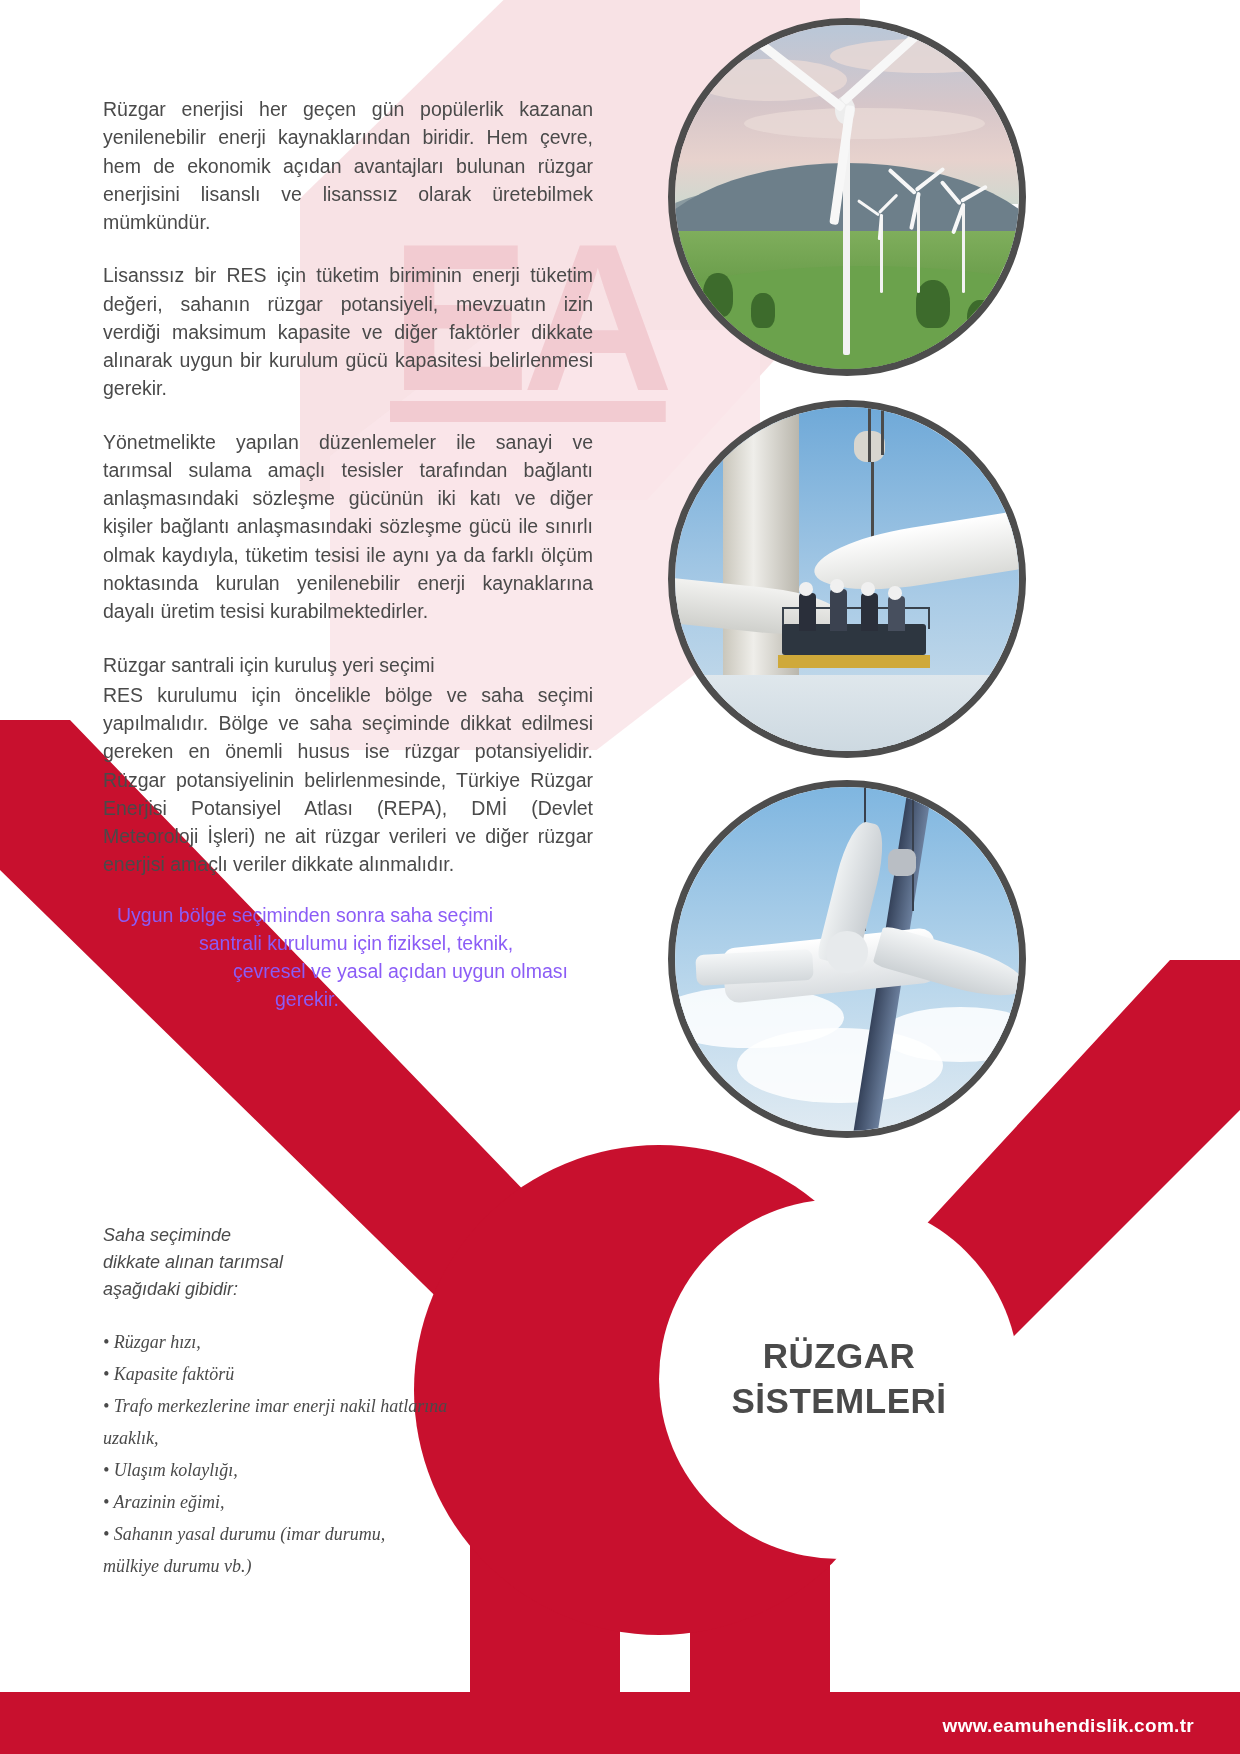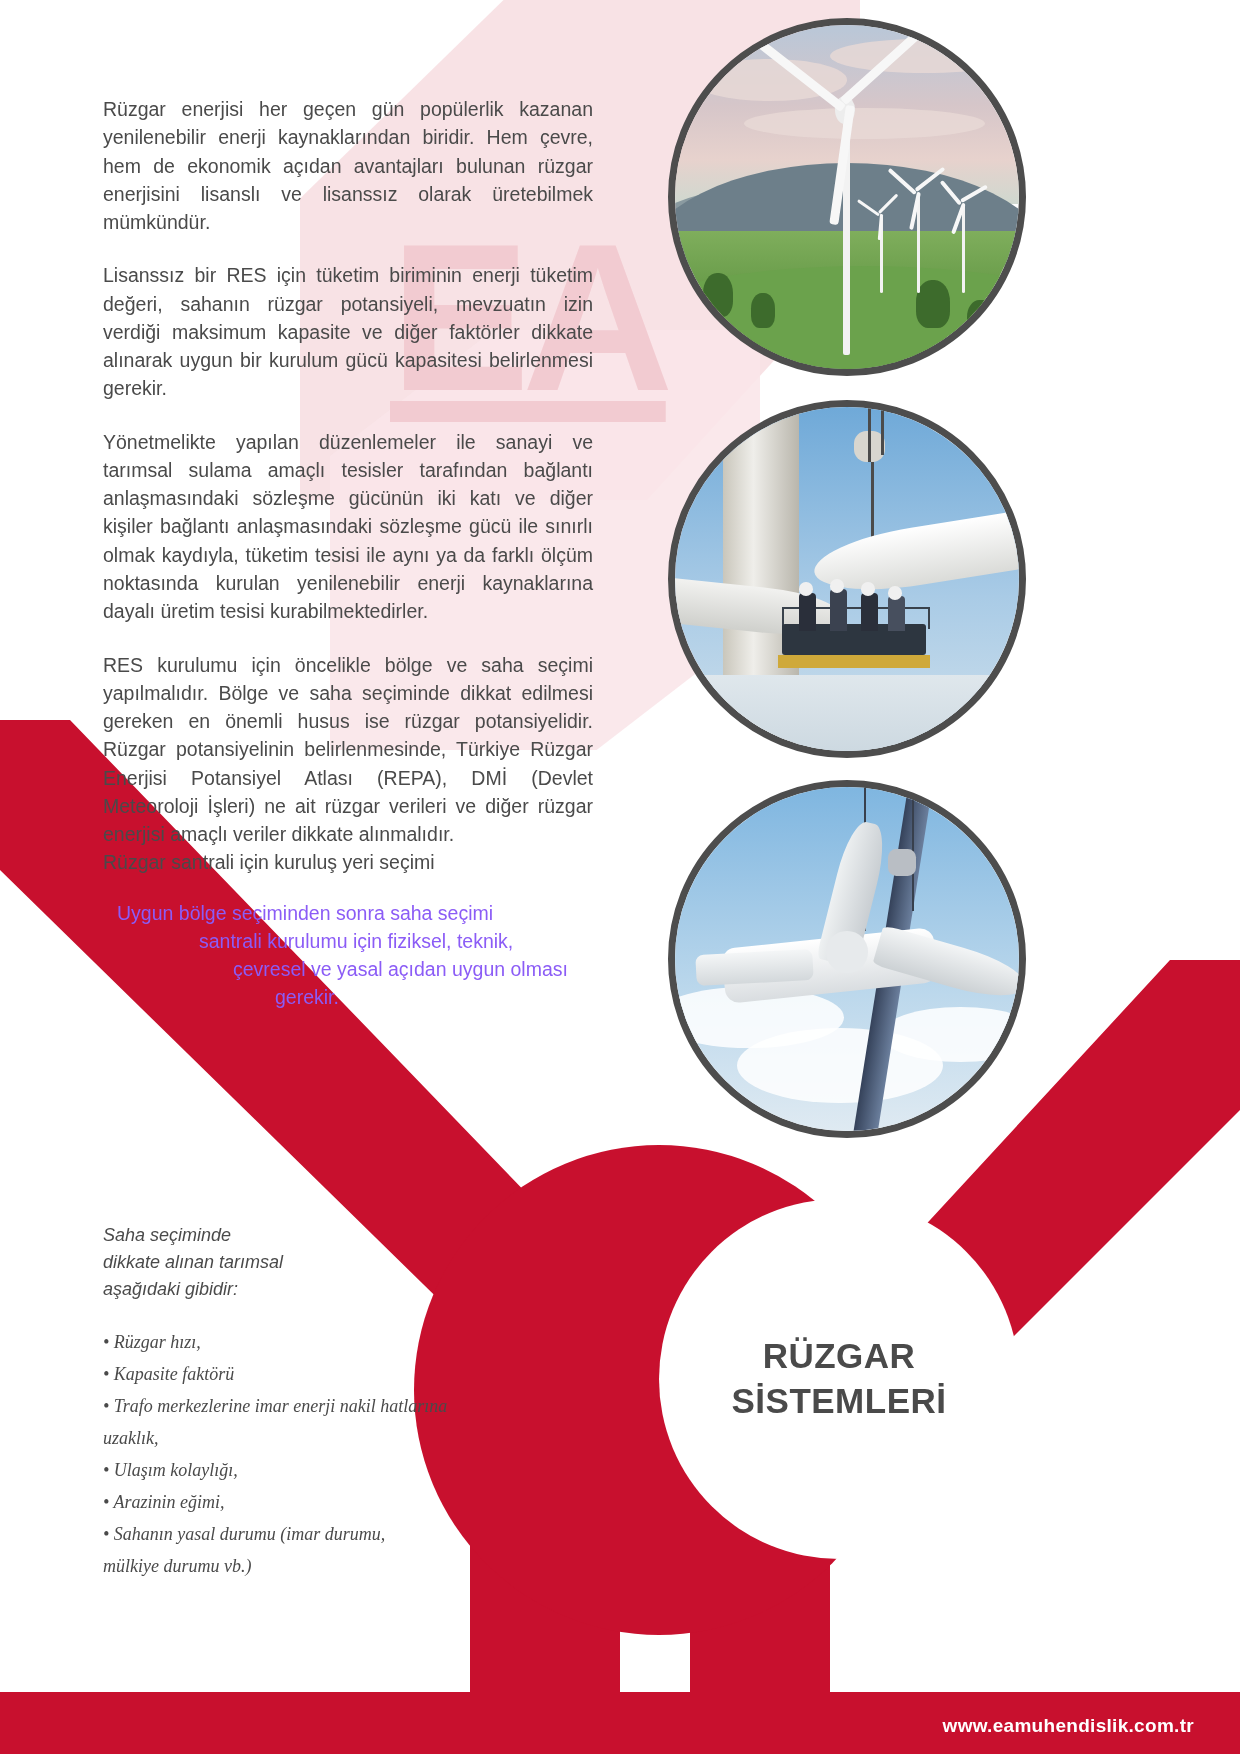--- a/index.html
+++ b/index.html
@@ -167,22 +167,22 @@
     <div class="center-title">
       <div>RÜZGAR</div>
       <div>SİSTEMLERİ</div>
     </div>
   </div>
 
   <div class="text-col">
     <p class="para">Rüzgar enerjisi her geçen gün popülerlik kazanan yenilenebilir enerji kaynaklarından biridir. Hem çevre, hem de ekonomik açıdan avantajları bulunan rüzgar enerjisini lisanslı ve lisanssız olarak üretebilmek mümkündür.</p>
     <p class="para">Lisanssız bir RES için tüketim biriminin enerji tüketim değeri, sahanın rüzgar potansiyeli, mevzuatın izin verdiği maksimum kapasite ve diğer faktörler dikkate alınarak uygun bir kurulum gücü kapasitesi belirlenmesi gerekir.</p>
     <p class="para">Yönetmelikte yapılan düzenlemeler ile sanayi ve tarımsal sulama amaçlı tesisler tarafından bağlantı anlaşmasındaki sözleşme gücünün iki katı ve diğer kişiler bağlantı anlaşmasındaki sözleşme gücü ile sınırlı olmak kaydıyla, tüketim tesisi ile aynı ya da farklı ölçüm noktasında kurulan yenilenebilir enerji kaynaklarına dayalı üretim tesisi kurabilmektedirler.</p>
+    <p class="para para-heading">Rüzgar santrali için kuruluş yeri seçimi</p>
     <p class="para last">RES kurulumu için öncelikle bölge ve saha seçimi yapılmalıdır. Bölge ve saha seçiminde dikkat edilmesi gereken en önemli husus ise rüzgar potansiyelidir. Rüzgar potansiyelinin belirlenmesinde, Türkiye Rüzgar Enerjisi Potansiyel Atlası (REPA), DMİ (Devlet Meteoroloji İşleri) ne ait rüzgar verileri ve diğer rüzgar enerjisi amaçlı veriler dikkate alınmalıdır.</p>
-    <p class="para para-heading">Rüzgar santrali için kuruluş yeri seçimi</p>
     <p class="para-cone">
       <span class="cone-l1">Uygun    bölge    seçiminden    sonra    saha    seçimi</span>
       <span class="cone-l3">santrali  kurulumu  için  fiziksel,  teknik,</span>
       <span class="cone-l4">çevresel ve yasal açıdan uygun olması</span>
       <span class="cone-l5">gerekir.</span>
     </p>
   </div>
 
   <div class="factors">
     <p class="lead">

